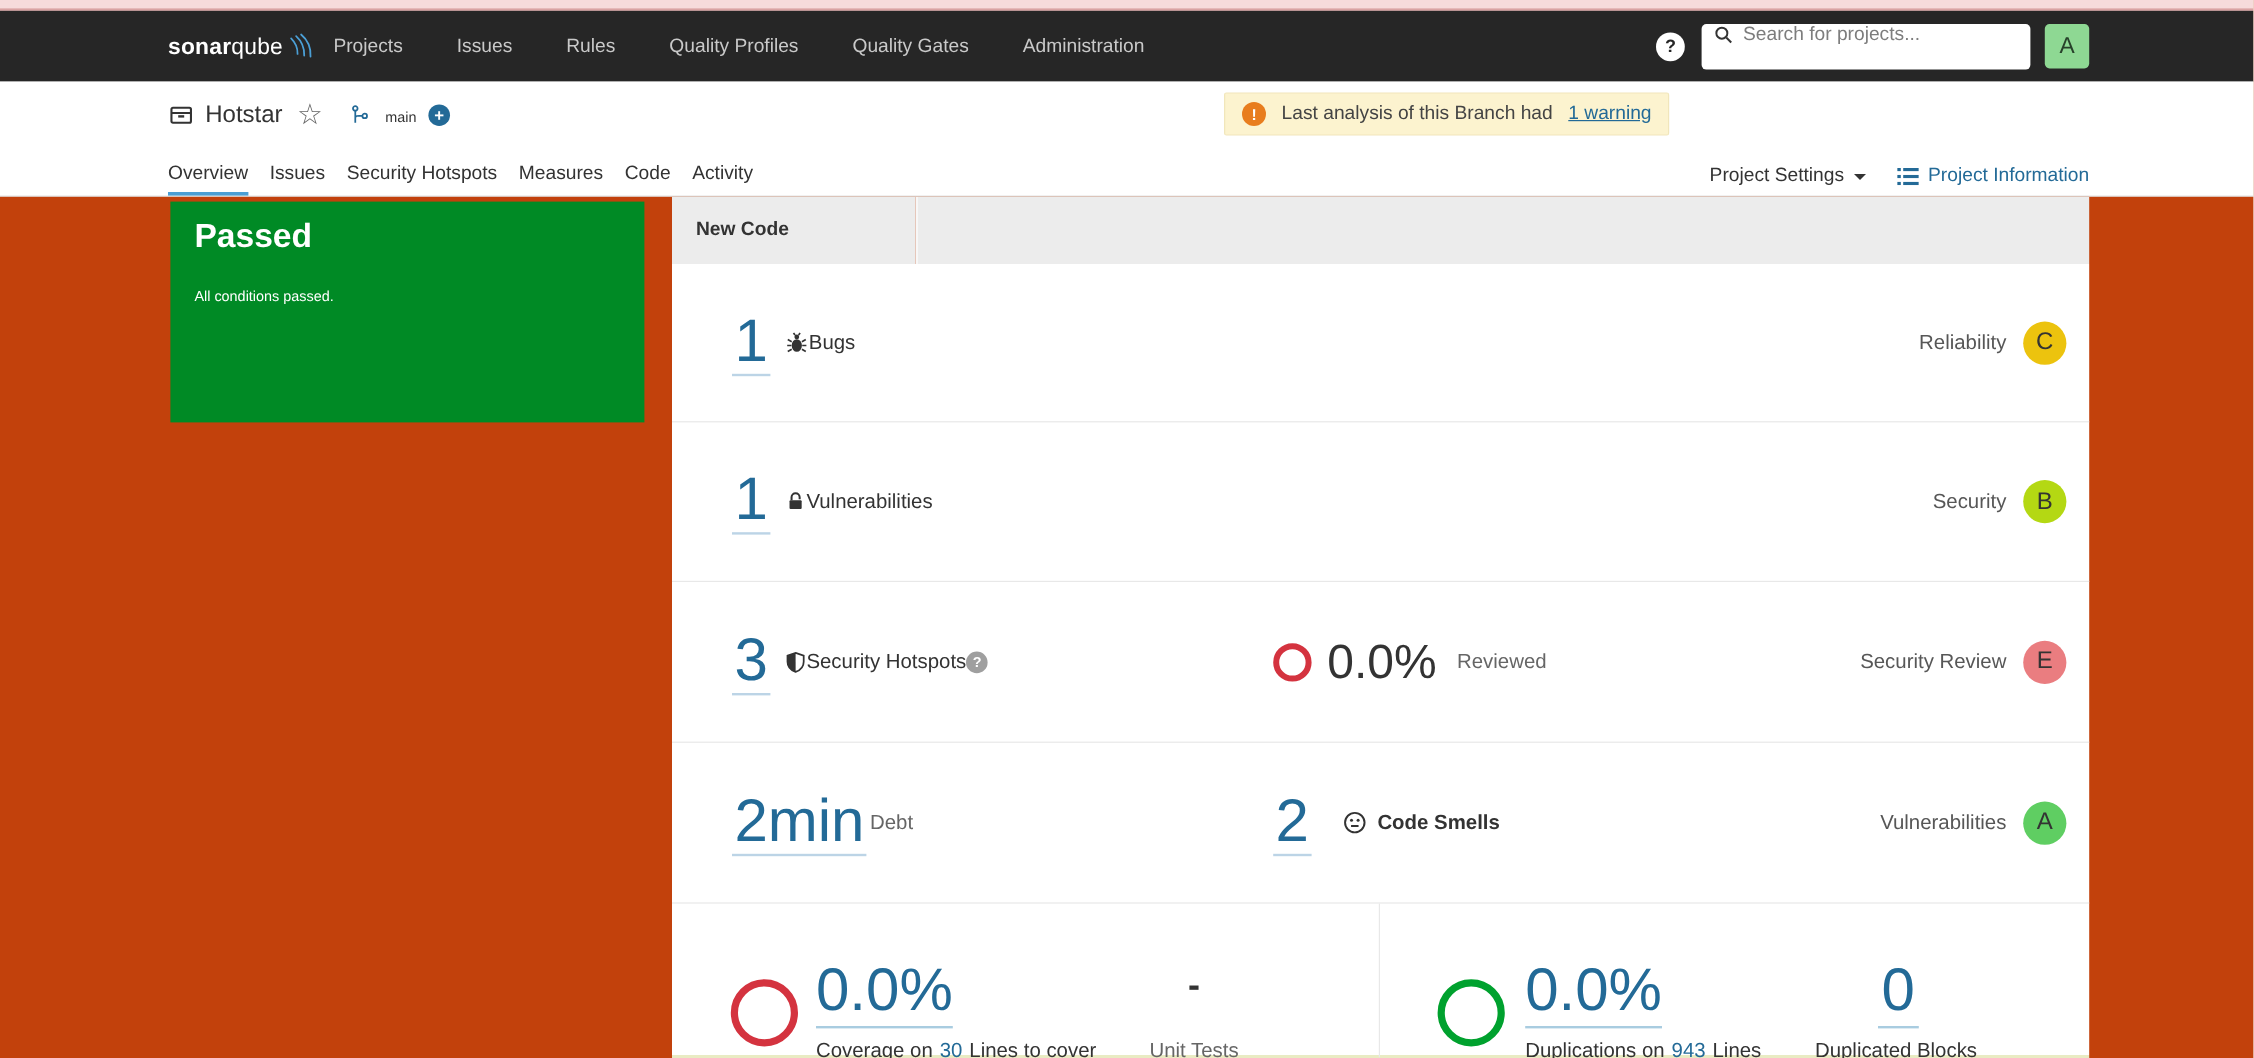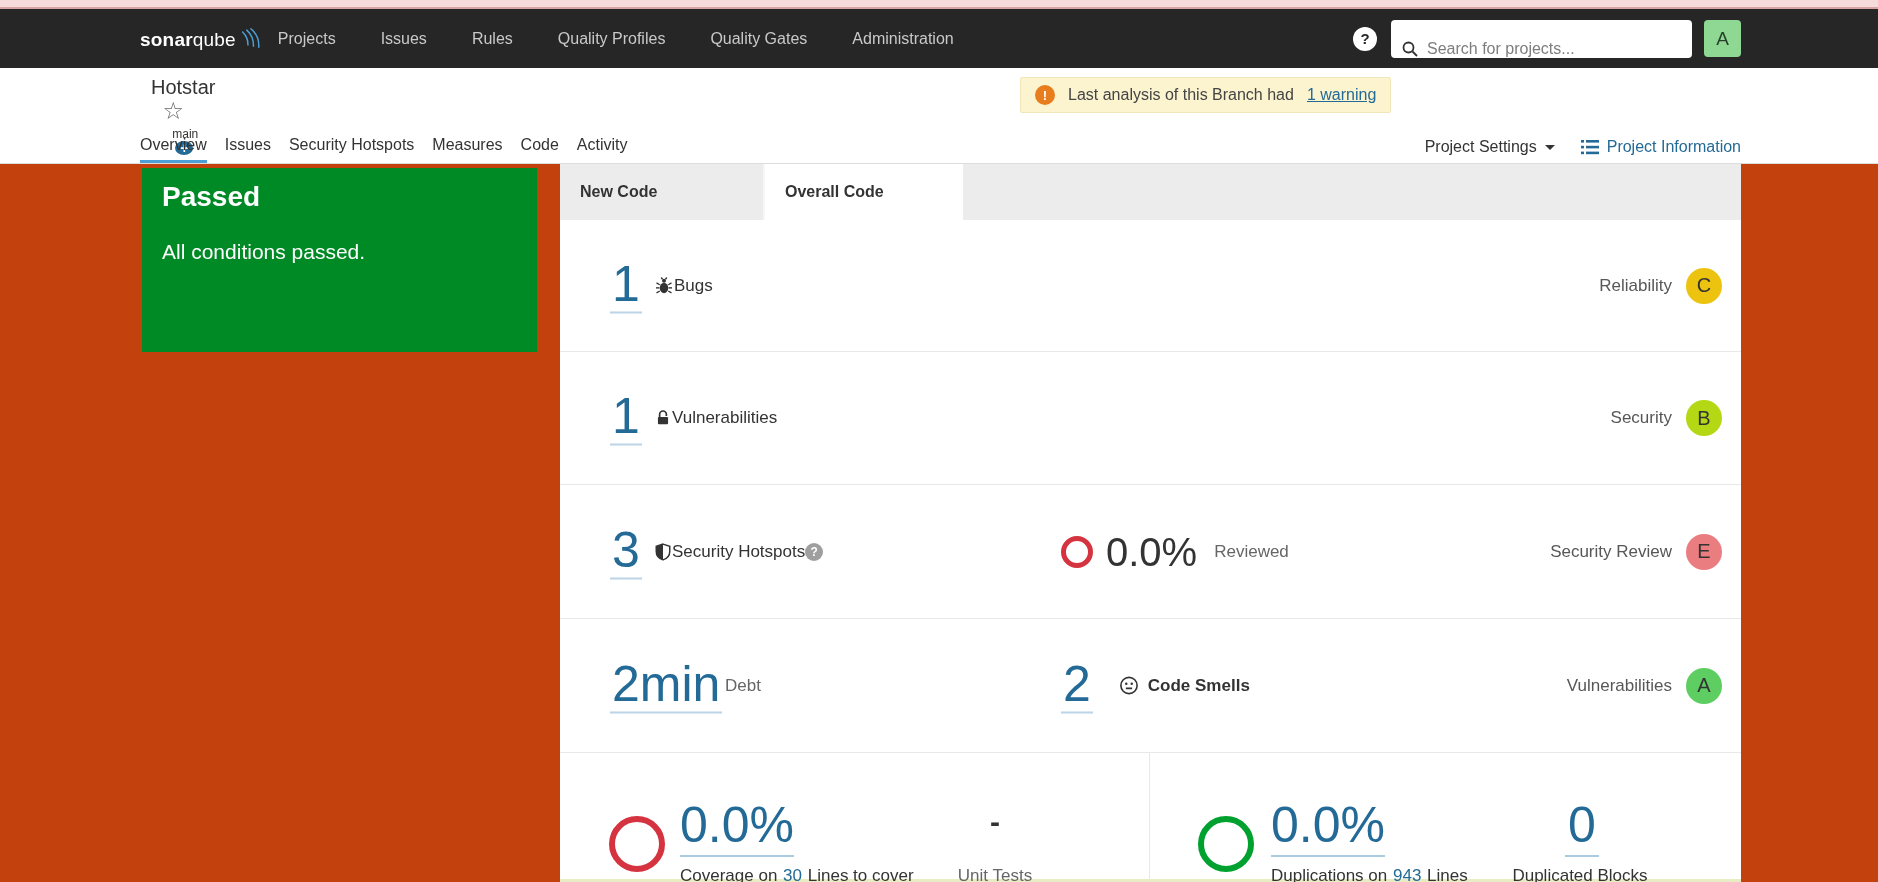--- a/index.html
+++ b/index.html
@@ -12,28 +12,28 @@
   
   .topbar { position:absolute; left:0; top:9px; width:1878px; height:59px; background:#262626; display:flex; align-items:center; padding:0 137px 0 140px; }
   .logo { display:flex; align-items:flex-end; color:#fff; font-size:19px; margin-right:16px; cursor:pointer; }
   .logo .lb { font-weight:bold; letter-spacing:.2px; }
   .logo .ll { font-weight:normal; letter-spacing:.2px; }
   .logo svg { margin-left:2px; margin-bottom:1px; }
   .nav { display:flex; gap:45px; font-size:16px; color:#c9c9c9; }
   .nav span { cursor:pointer; white-space:nowrap; }
   .topbar-right { margin-left:auto; display:flex; align-items:center; }
   .help-circle { width:24px; height:24px; border-radius:50%; background:#fff; color:#262626; font-weight:bold; font-size:15px; display:flex; align-items:center; justify-content:center; margin-right:14px; cursor:pointer; }
-  .searchbox { width:301px; height:38px; background:#fff; border-radius:4px; display:flex; align-items:flex-end; padding:0 10px; margin-right:12px; }
+  .searchbox { width:274px; height:38px; background:#fff; border-radius:4px; display:flex; align-items:flex-start; padding:0 10px; margin-right:12px; }
   .searchbox input { border:none; outline:none; font-size:16px; margin-left:8px; width:250px; color:#333; font-family:"Liberation Sans", sans-serif; }
   .searchbox input::placeholder { color:#7d7d7d; }
   .avatar { width:37px; height:37px; border-radius:4px; background:#8ed893; color:#27412a; font-size:19px; display:flex; align-items:center; justify-content:center; cursor:pointer; }
 
   
   .proj-header { position:absolute; left:0; top:68px; width:1878px; height:96px; background:#fff; border-bottom:1px solid #ddd; }
-  .title-row { position:absolute; left:141px; top:8px; height:40px; display:flex; align-items:center;flex-direction:column; }
+  .title-row { position:absolute; left:141px; top:8px; height:40px; display:flex; align-items:center; }
   .proj-title { font-size:20px; color:#333; margin:0 12px 0 10px; }
   .star { font-size:24px; color:#666; cursor:pointer; margin-right:22px; line-height:1; }
   .branch-name { font-size:12px; color:#333; margin:4px 10px 0 12px; }
   .plus-circle { width:18px; height:18px; border-radius:50%; background:#236a97; color:#fff; font-size:14px; font-weight:bold; display:flex; align-items:center; justify-content:center; cursor:pointer; line-height:1; }
   .warning-box { position:absolute; left:1020px; top:9px; height:36px; display:flex; align-items:center; gap:13px; background:#fcf3cf; border:1px solid #f1e6bb; border-radius:2px; padding:0 14px; font-size:16px; color:#444; }
   .warn-circle { width:20px; height:20px; border-radius:50%; background:#e87d1e; color:#fff; font-weight:bold; font-size:13px; display:flex; align-items:center; justify-content:center; flex:none; }
   .warning-box a { color:#236a97; text-decoration:underline; cursor:pointer; }
   .header-meta { position:absolute; right:137px; top:9px; height:36px; display:flex; align-items:center; gap:18px; font-size:16px; color:#333; }
   .tabs { position:absolute; left:140px; bottom:0; display:flex; gap:18px; font-size:16px; color:#333; }
   .tabs .tab { position:relative; padding-bottom:9px; cursor:pointer; white-space:nowrap; }
@@ -41,21 +41,21 @@
   .header-actions { position:absolute; right:137px; bottom:7px; display:flex; align-items:center; gap:26px; font-size:16px; }
   .proj-settings { color:#333; display:flex; align-items:center; gap:8px; cursor:pointer; }
   .caret { width:0; height:0; border:5px solid transparent; border-top-color:#333; margin-top:5px; }
   .proj-info { color:#236a97; display:flex; align-items:center; gap:8px; cursor:pointer; }
 
   
   .content { position:absolute; left:0; top:164px; width:1878px; height:718px; background:#c2410c; overflow:hidden; }
 
   .qg-box { position:absolute; left:142px; top:4px; width:395px; height:184px; background:#008a25; color:#fff; padding:13px 20px; }
   .qg-status { font-size:28px; font-weight:bold; }
-  .qg-msg { font-size:21px; margin-top:27px; }
+  .qg-msg { font-size:12px; margin-top:27px; }
 
   .panel-wrap { position:absolute; left:560px; top:0; width:1181px; height:718px; }
   .code-tabs { display:flex; height:56px; }
   .ct { display:flex; align-items:center; padding-left:20px; font-size:16px; font-weight:bold; color:#333; cursor:pointer; }
   .ct-new { width:203px; background:#ececec; }
   .ct-gap { width:2px; background:#f7f7f7; }
   .ct-overall { width:198px; background:#fff; }
   .ct-rest { flex:1; background:#ececec; }
 
   .panel { position:absolute; left:0; top:56px; width:1181px; height:662px;
@@ -189,21 +189,20 @@
 
     <div class="qg-box">
       <div class="qg-status">Passed</div>
       <div class="qg-msg">All conditions passed.</div>
     </div>
 
     <div class="panel-wrap">
       <div class="code-tabs">
         <div class="ct ct-new">New Code</div>
         <div class="ct-gap"></div>
-        <div class="ct ct-overall">Overall Code</div>
         <div class="ct-rest"></div>
       </div>
 
       <div class="panel">
 
         <div class="mrow r1">
           <a class="bignum vc numpos">1</a>
           <div class="iconlabel vc">
             <svg width="20" height="20" viewBox="0 0 16 16" fill="#333">
                 <ellipse cx="8" cy="9.5" rx="3.4" ry="4.2"></ellipse>

